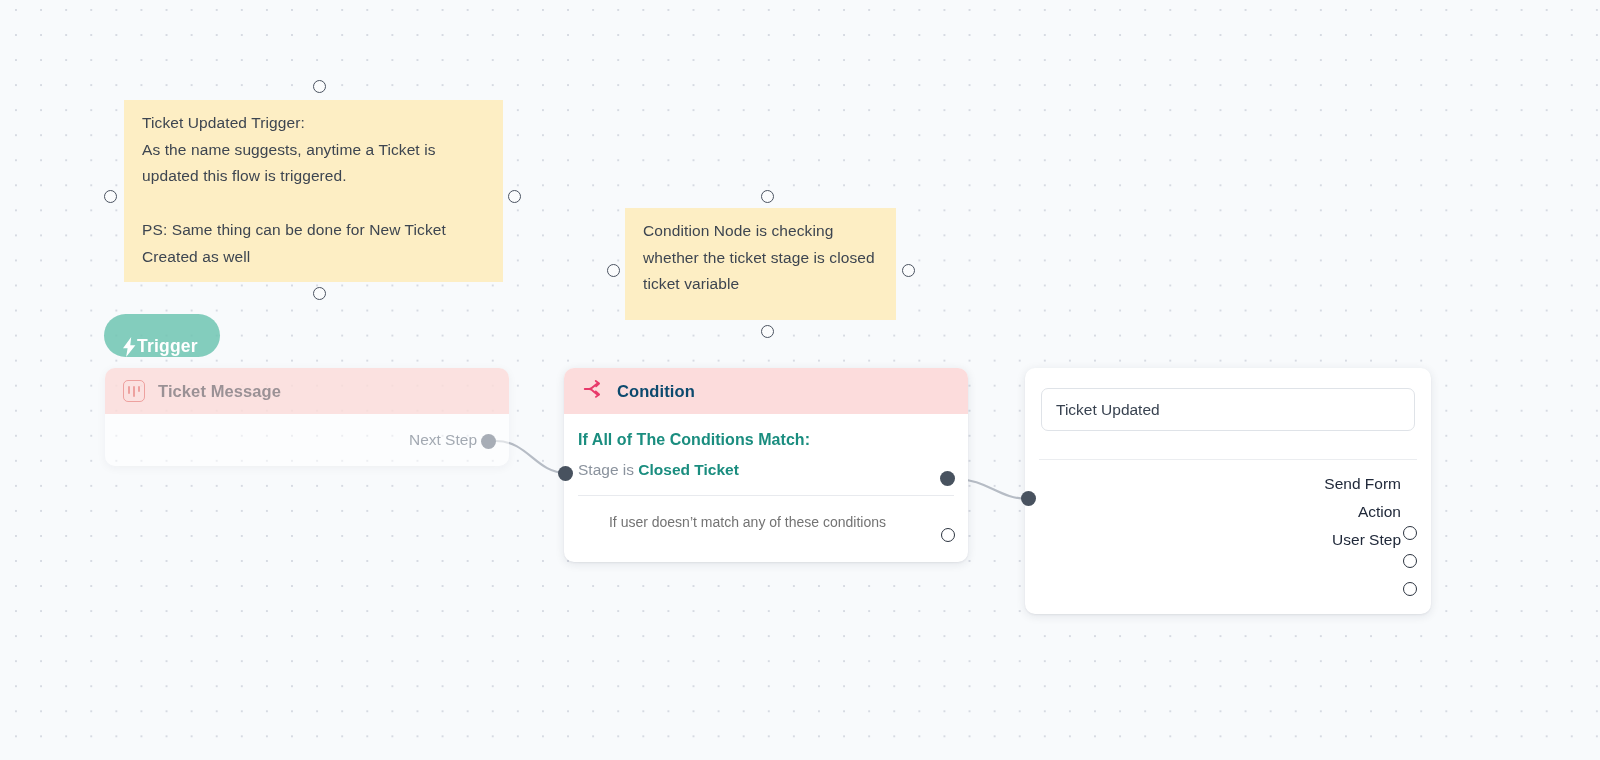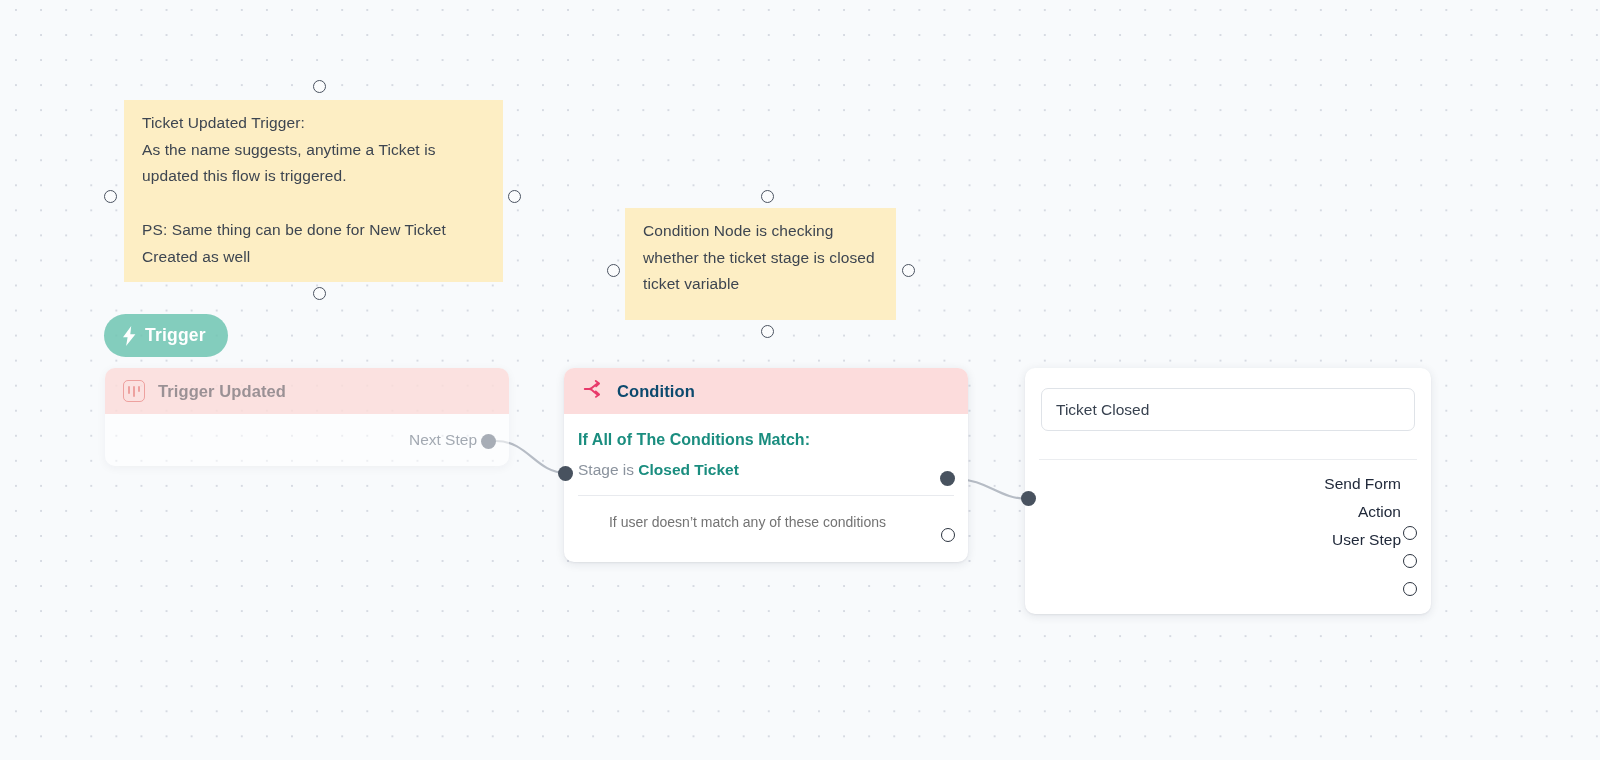--- a/index.html
+++ b/index.html
@@ -47,22 +47,21 @@
   }
 
   
   #trigger-pill {
     position: absolute;
     left: 104px;
     top: 314px;
     height: 43px;
     padding: 0 22px 0 18px;
     display: flex;
-    align-items: center;
-    gap: 8px;
+    align-items: flex-end;
     background: rgba(110, 196, 178, 0.85);
     border-radius: 22px;
     color: #ffffff;
     font-size: 17.5px;
     font-weight: 600;
     letter-spacing: 0.2px;
   }
   #trigger-pill svg { display: block; }
 
   
@@ -224,21 +223,21 @@
     <span>Trigger</span>
   </div>
 
   <div class="card" id="card-ticket-updated">
     <div class="card-head">
       <span class="kanban-icon">
           <i></i>
           <i></i>
           <i></i>
         </span>
-      <span>Trigger Updated</span>
+      <span>Ticket Message</span>
     </div>
     <div class="next-step-row">
       <span>Next Step</span>
     </div>
   </div>
   <div class="dot dot-light" style="left:481px; top:434px;"></div>
 
   <div class="card" id="card-condition">
     <div class="card-head">
       <span>
@@ -261,21 +260,21 @@
     <div class="cond-else">
       <span>If user doesn’t match any of these conditions</span>
     </div>
   </div>
   <div class="dot dot-dark" style="left:558px; top:466px;"></div>
   <div class="dot dot-dark" style="left:940px; top:471px;"></div>
   <div class="dot-hollow" style="left:941px; top:528px;"></div>
 
   <div class="card" id="card-message">
     <div class="msg-input">
-      <span>Ticket Closed</span>
+      <span>Ticket Updated</span>
     </div>
     <div class="msg-divider"></div>
     <div class="msg-opts">
       <div class="msg-opt">
         <span>Send Form</span>
       </div>
       <div class="msg-opt">
         <span>Action</span>
       </div>
       <div class="msg-opt">

